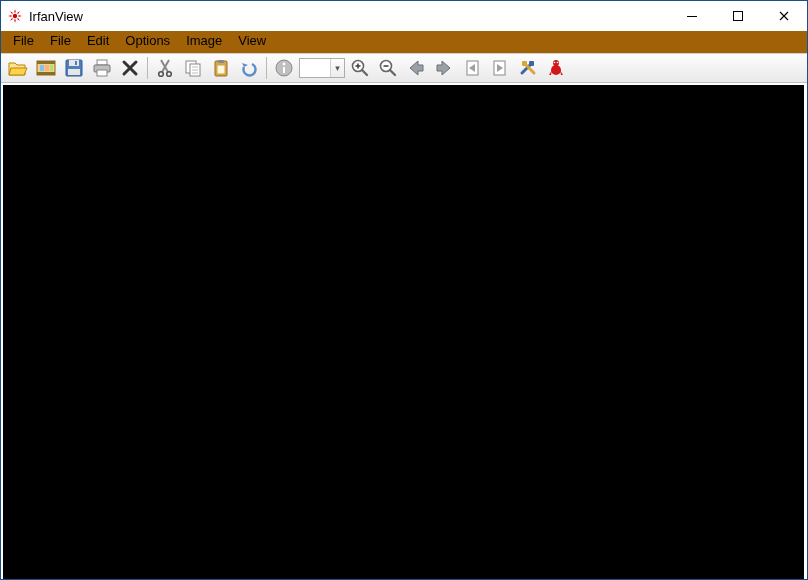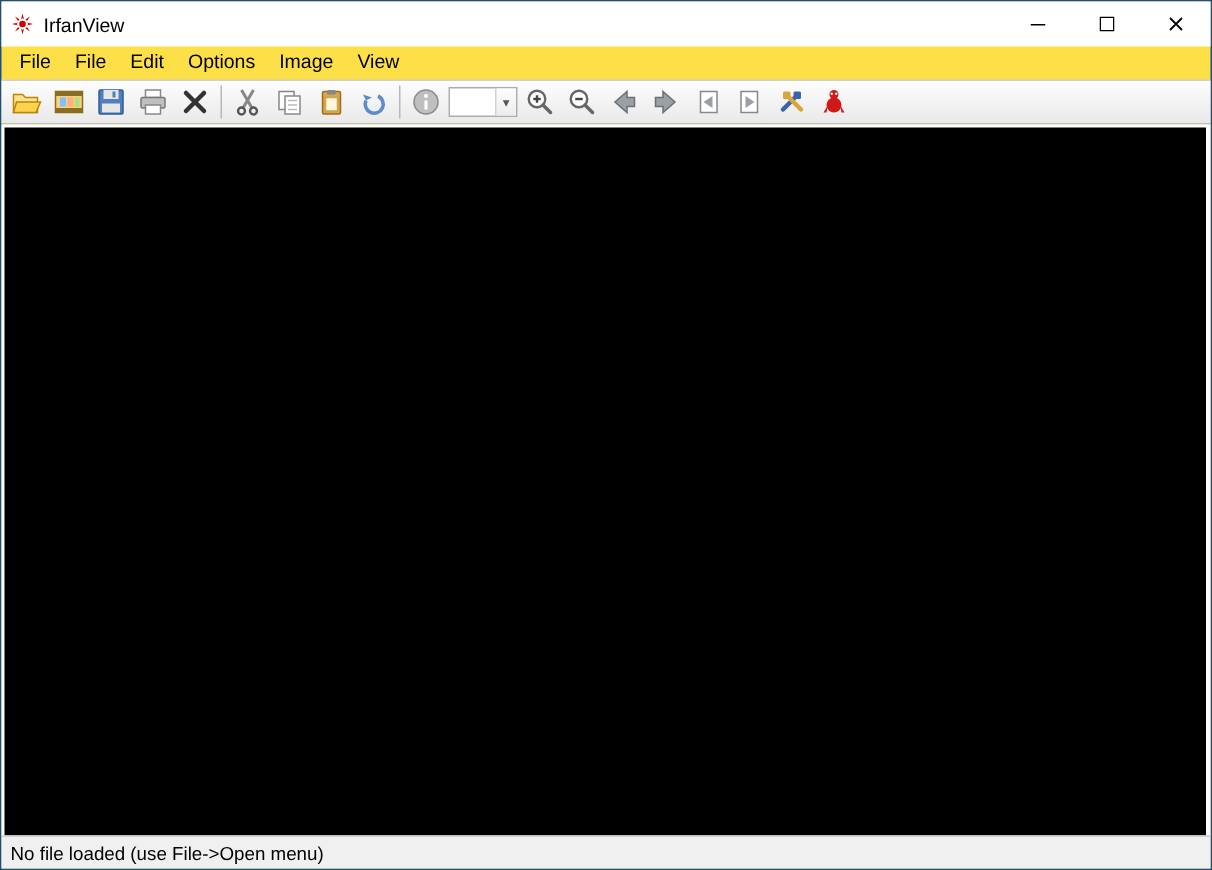--- a/index.html
+++ b/index.html
@@ -9,21 +9,21 @@
     font-size: 13px;
     color: #000;
     background: #fff;
   }
   .window {
     width: 808px;
     height: 580px;
     border: 1px solid #1a4e8a;
     display: flex;
     flex-direction: column;
-    background: #fde047;
+    background: #a16207;
   }
   
   .titlebar {
     height: 30px;
     background: #fff;
     display: flex;
     align-items: center;
     padding: 0 0 0 6px;
   }
   .titlebar .app-icon {
@@ -387,17 +387,14 @@
         </svg>
       </span>
     </div>
 
   </div>
 
   <div class="canvas-area">
     <div class="canvas"></div>
   </div>
 
-  <div class="statusbar">
-    <span>No file loaded (use File-&gt;Open menu)</span>
-  </div>
 
 </div>
 
 </body></html>

